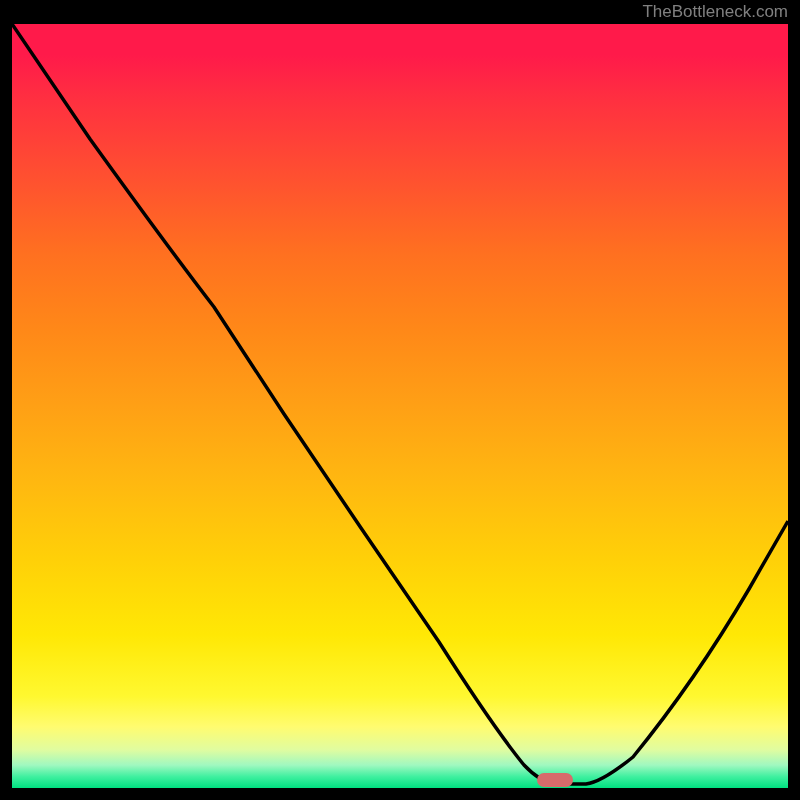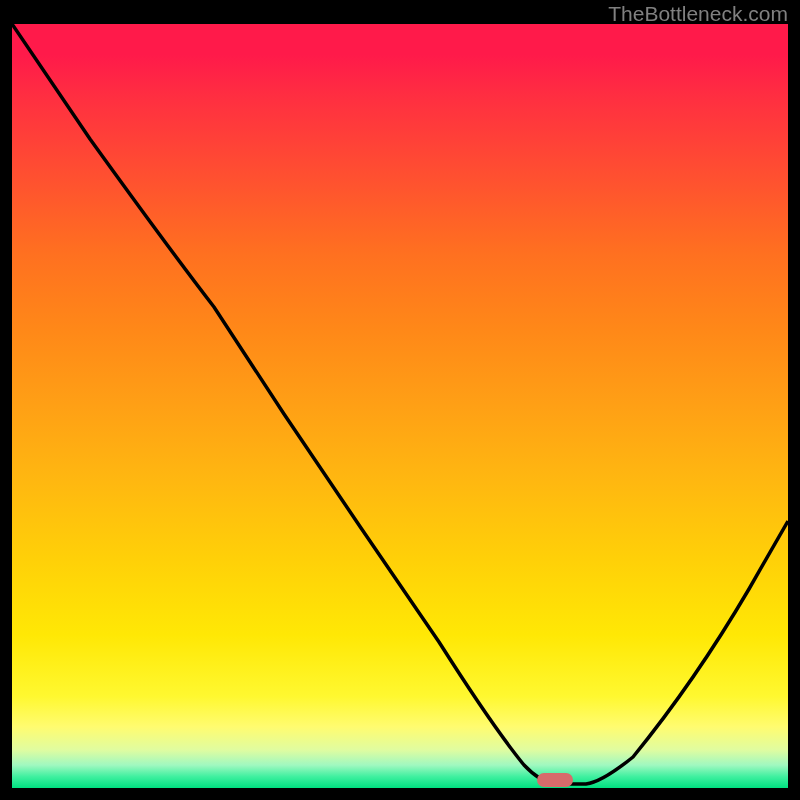--- a/index.html
+++ b/index.html
@@ -9,21 +9,21 @@
     height: 800px;
     background: #000;
     position: relative;
     font-family: Arial, sans-serif;
   }
   .watermark {
     position: absolute;
     top: 2px;
     right: 12px;
     color: #808080;
-    font-size: 21px;
+    font-size: 17px;
     font-weight: 500;
     z-index: 10;
   }
   .chart-container {
     position: absolute;
     top: 24px;
     left: 12px;
     width: 776px;
     height: 764px;
   }

